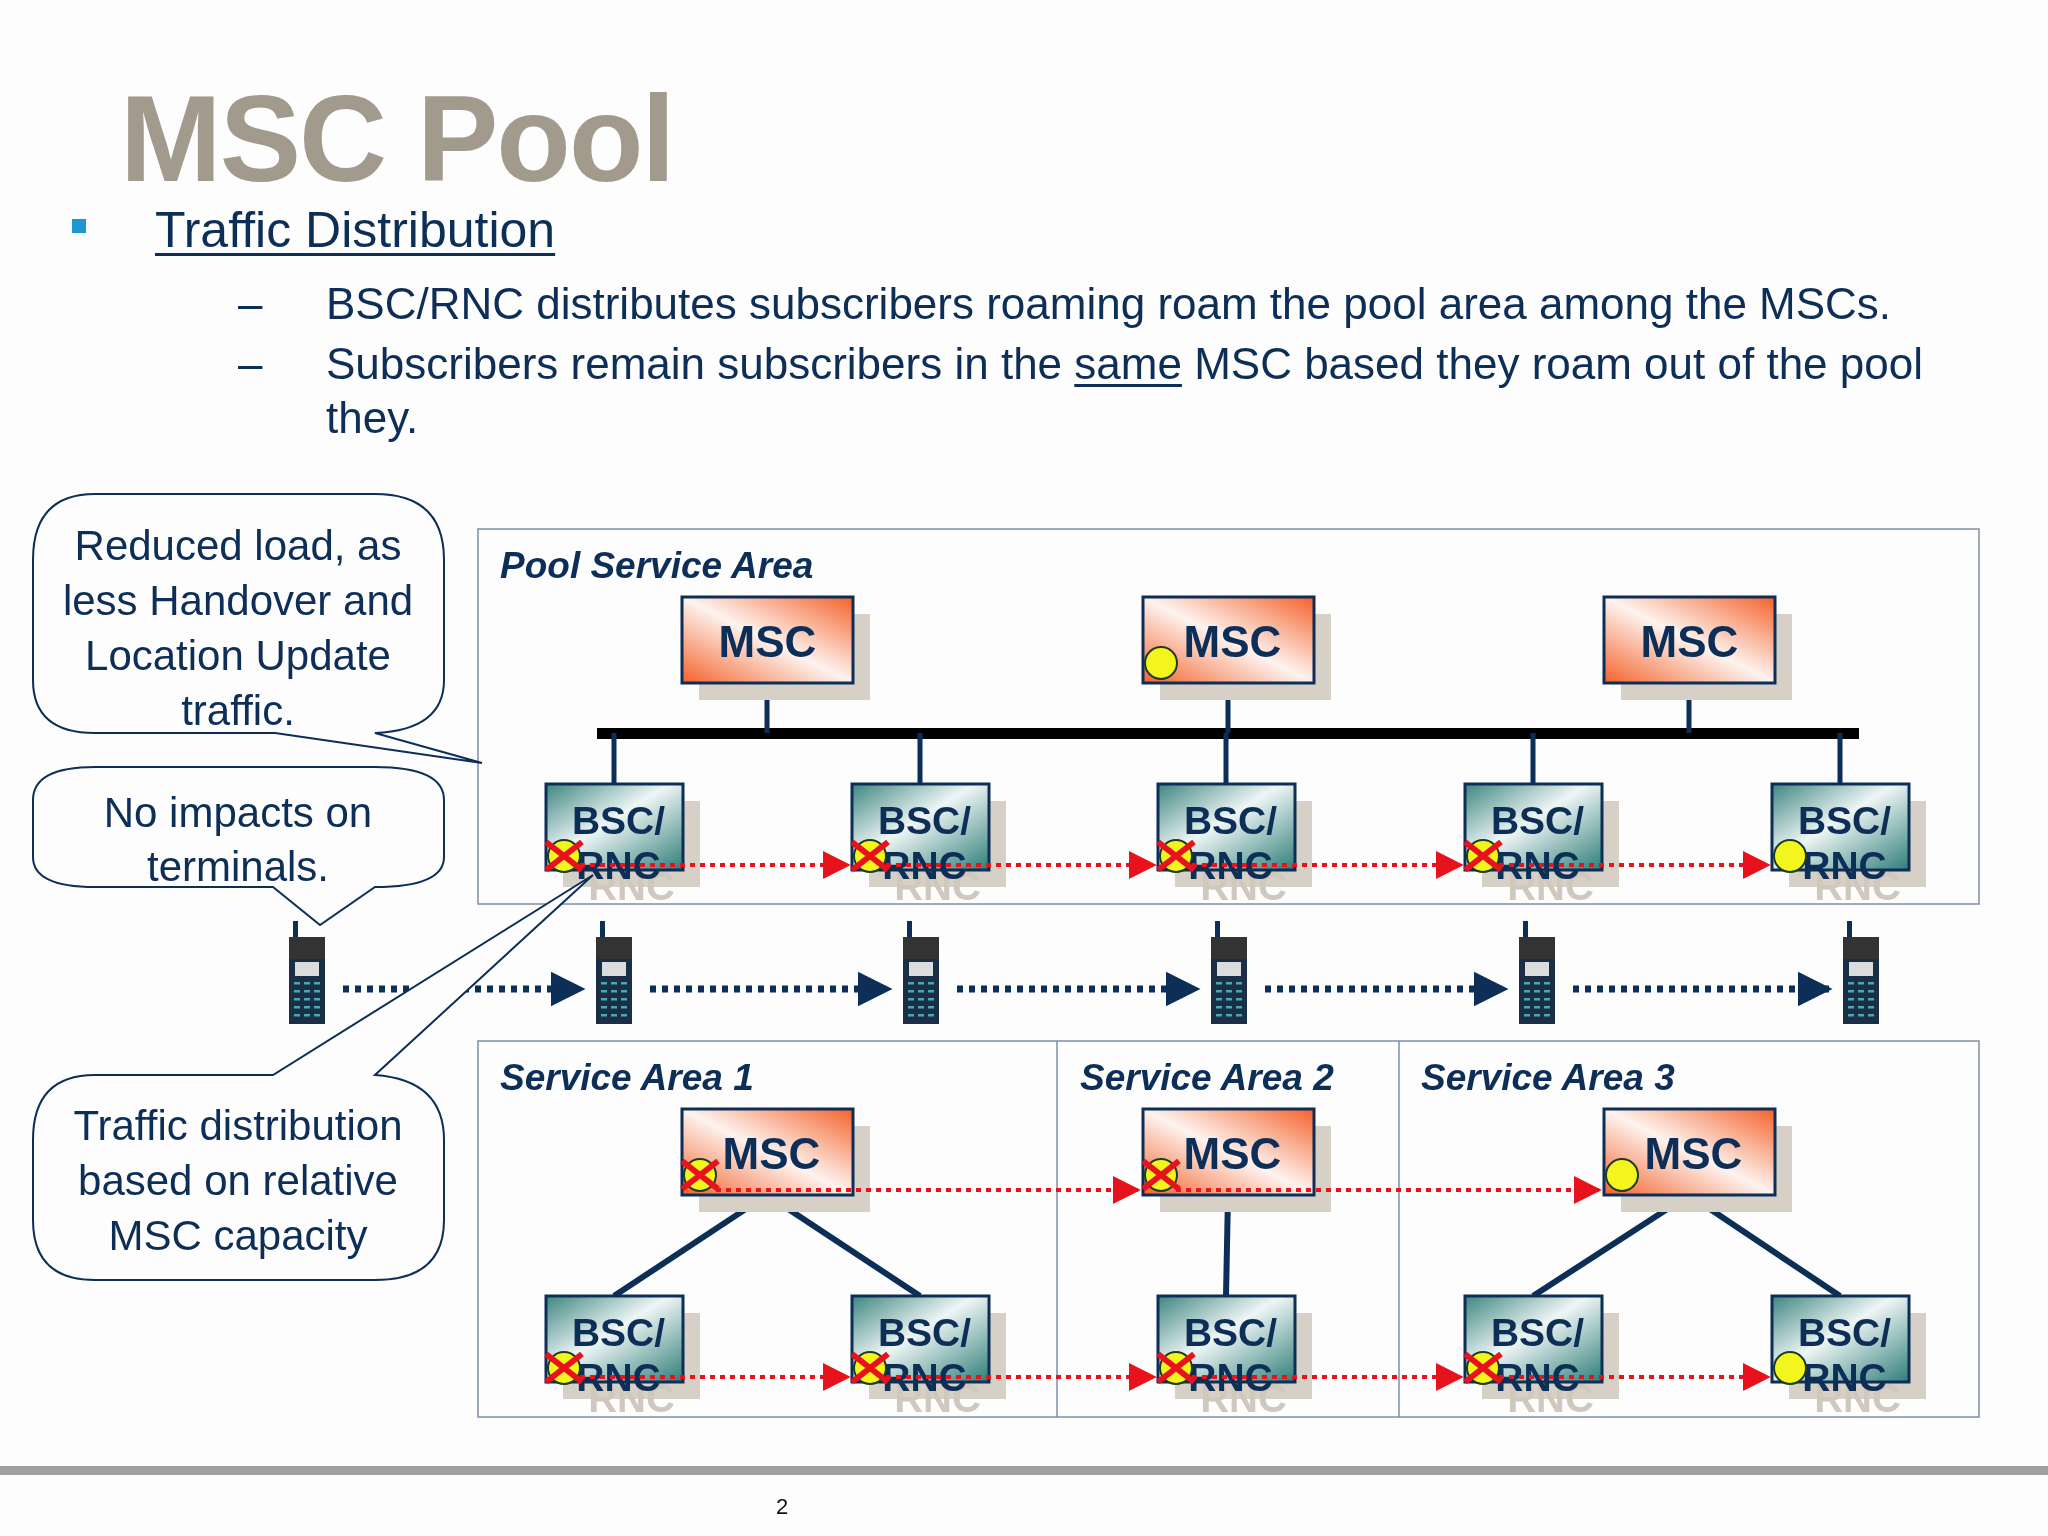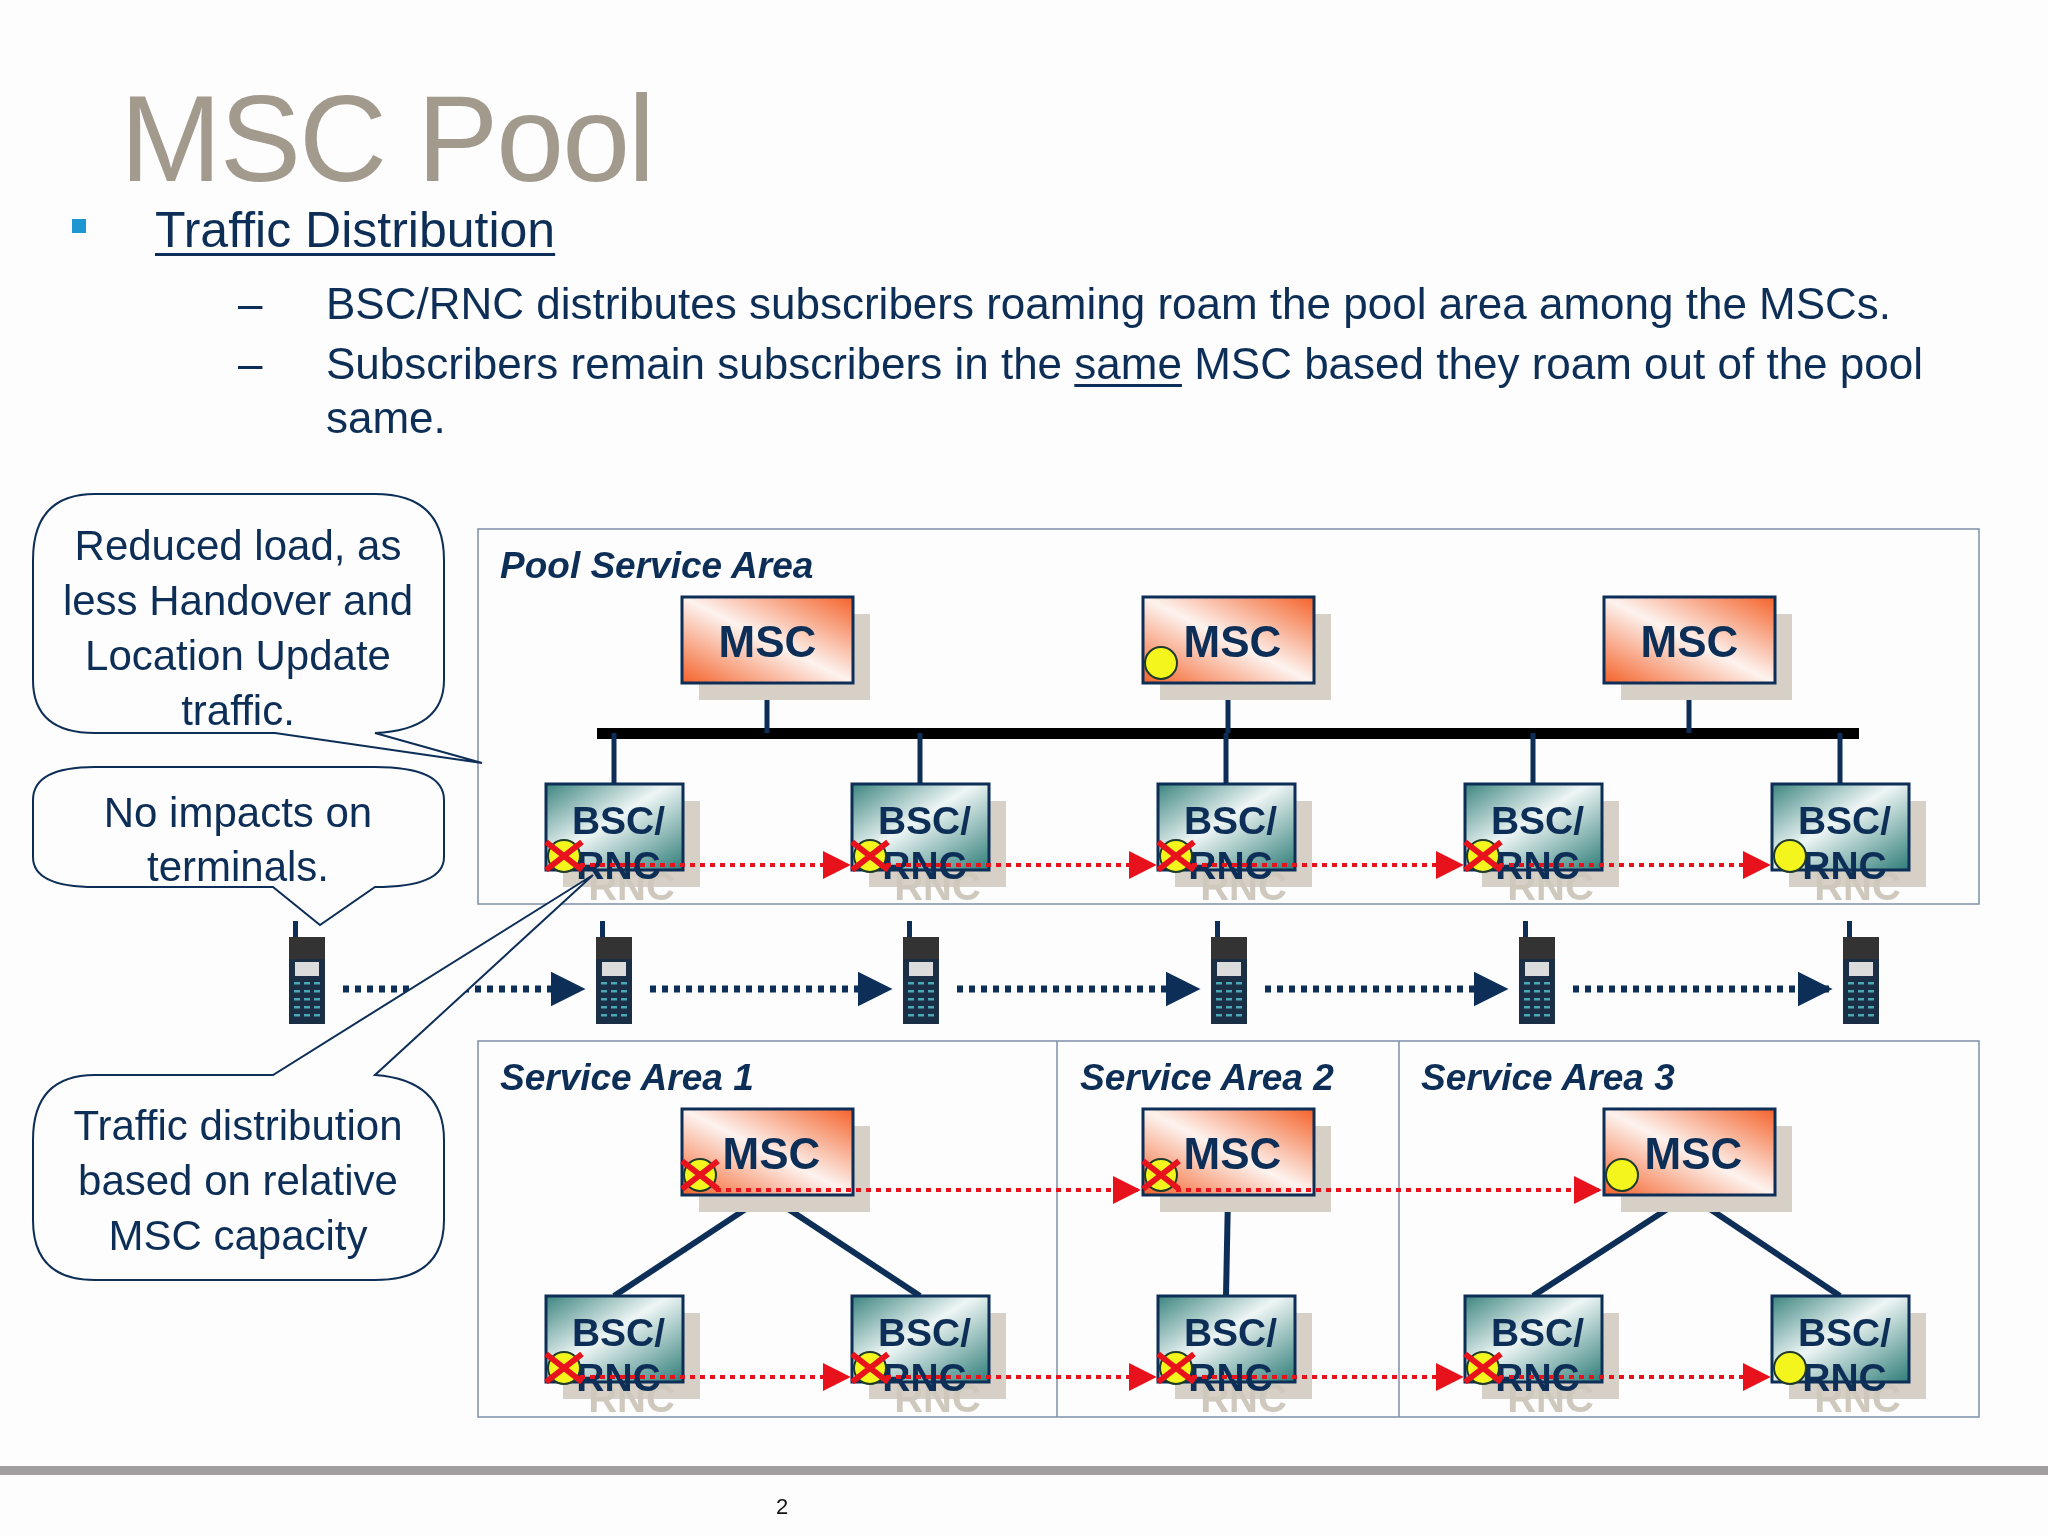--- a/index.html
+++ b/index.html
@@ -1,17 +1,17 @@
 <!DOCTYPE html>
 <html><head>
 <meta charset="utf-8">
 <style>
   html, body { margin:0; padding:0; background:#fdfdfd; }
   body { width:2048px; height:1536px; position:relative; overflow:hidden; font-family:"Liberation Sans", sans-serif; }
-  .title { position:absolute; left:120px; top:78px; font-size:122px; color:#a39a8e; line-height:1; letter-spacing:-2px; }
+  .title { position:absolute; left:120px; top:78px; font-size:122px; color:#a39a8e; line-height:1; letter-spacing:-2px;font-weight:bold; }
   .bullet-sq { position:absolute; left:72px; top:219px; width:14px; height:14px; background:#1e96d2; }
   .h2 { position:absolute; left:155px; top:203px; font-size:50px; color:#0d2e56; text-decoration:underline; text-decoration-thickness:3px; text-underline-offset:6px; line-height:1.1; }
   .sub { position:absolute; left:238px; font-size:44px; color:#0d2e56; line-height:1.2; }
   .sub .dash { position:absolute; left:0; top:0; }
   .sub .txt { position:absolute; left:88px; top:0; width:1680px; }
   .u { text-decoration:underline; text-decoration-thickness:3px; text-underline-offset:5px; }
   svg { position:absolute; left:0; top:0; }
   .footer-bar { position:absolute; left:0; top:1466px; width:2048px; height:9px; background:#a29fa0; }
   .page-num { position:absolute; left:776px; top:1494px; font-size:22px; color:#111; }
   .callout-text { font-family:"Liberation Sans", sans-serif; fill:#0d2e56; font-size:42px; text-anchor:middle; }
@@ -28,21 +28,21 @@
 
 <div class="sub" style="top:278px;">
   <span class="dash">–</span>
   <span class="txt"><span>BSC/RNC distributes subscribers roaming roam the pool area among the MSCs.</span></span>
 </div>
 <div class="sub" style="top:338px;">
   <span class="dash">–</span>
   <span class="txt"><span>Subscribers remain subscribers in the </span><span class="u">same</span><span> MSC based they roam out of the pool</span></span>
 </div>
 <div class="sub" style="top:392px;">
-  <span class="txt">same.</span>
+  <span class="txt">they.</span>
 </div>
 
 <svg id="diagram" width="2048" height="1536" viewBox="0 0 2048 1536">
   <defs>
     <linearGradient id="mscGrad" x1="0" y1="1" x2="1" y2="0">
       <stop offset="0" stop-color="#f4622a"></stop>
       <stop offset="0.5" stop-color="#fdf3ef"></stop>
       <stop offset="1" stop-color="#f4622a"></stop>
     </linearGradient>
     <linearGradient id="bscGrad" x1="0" y1="0" x2="1" y2="1">

